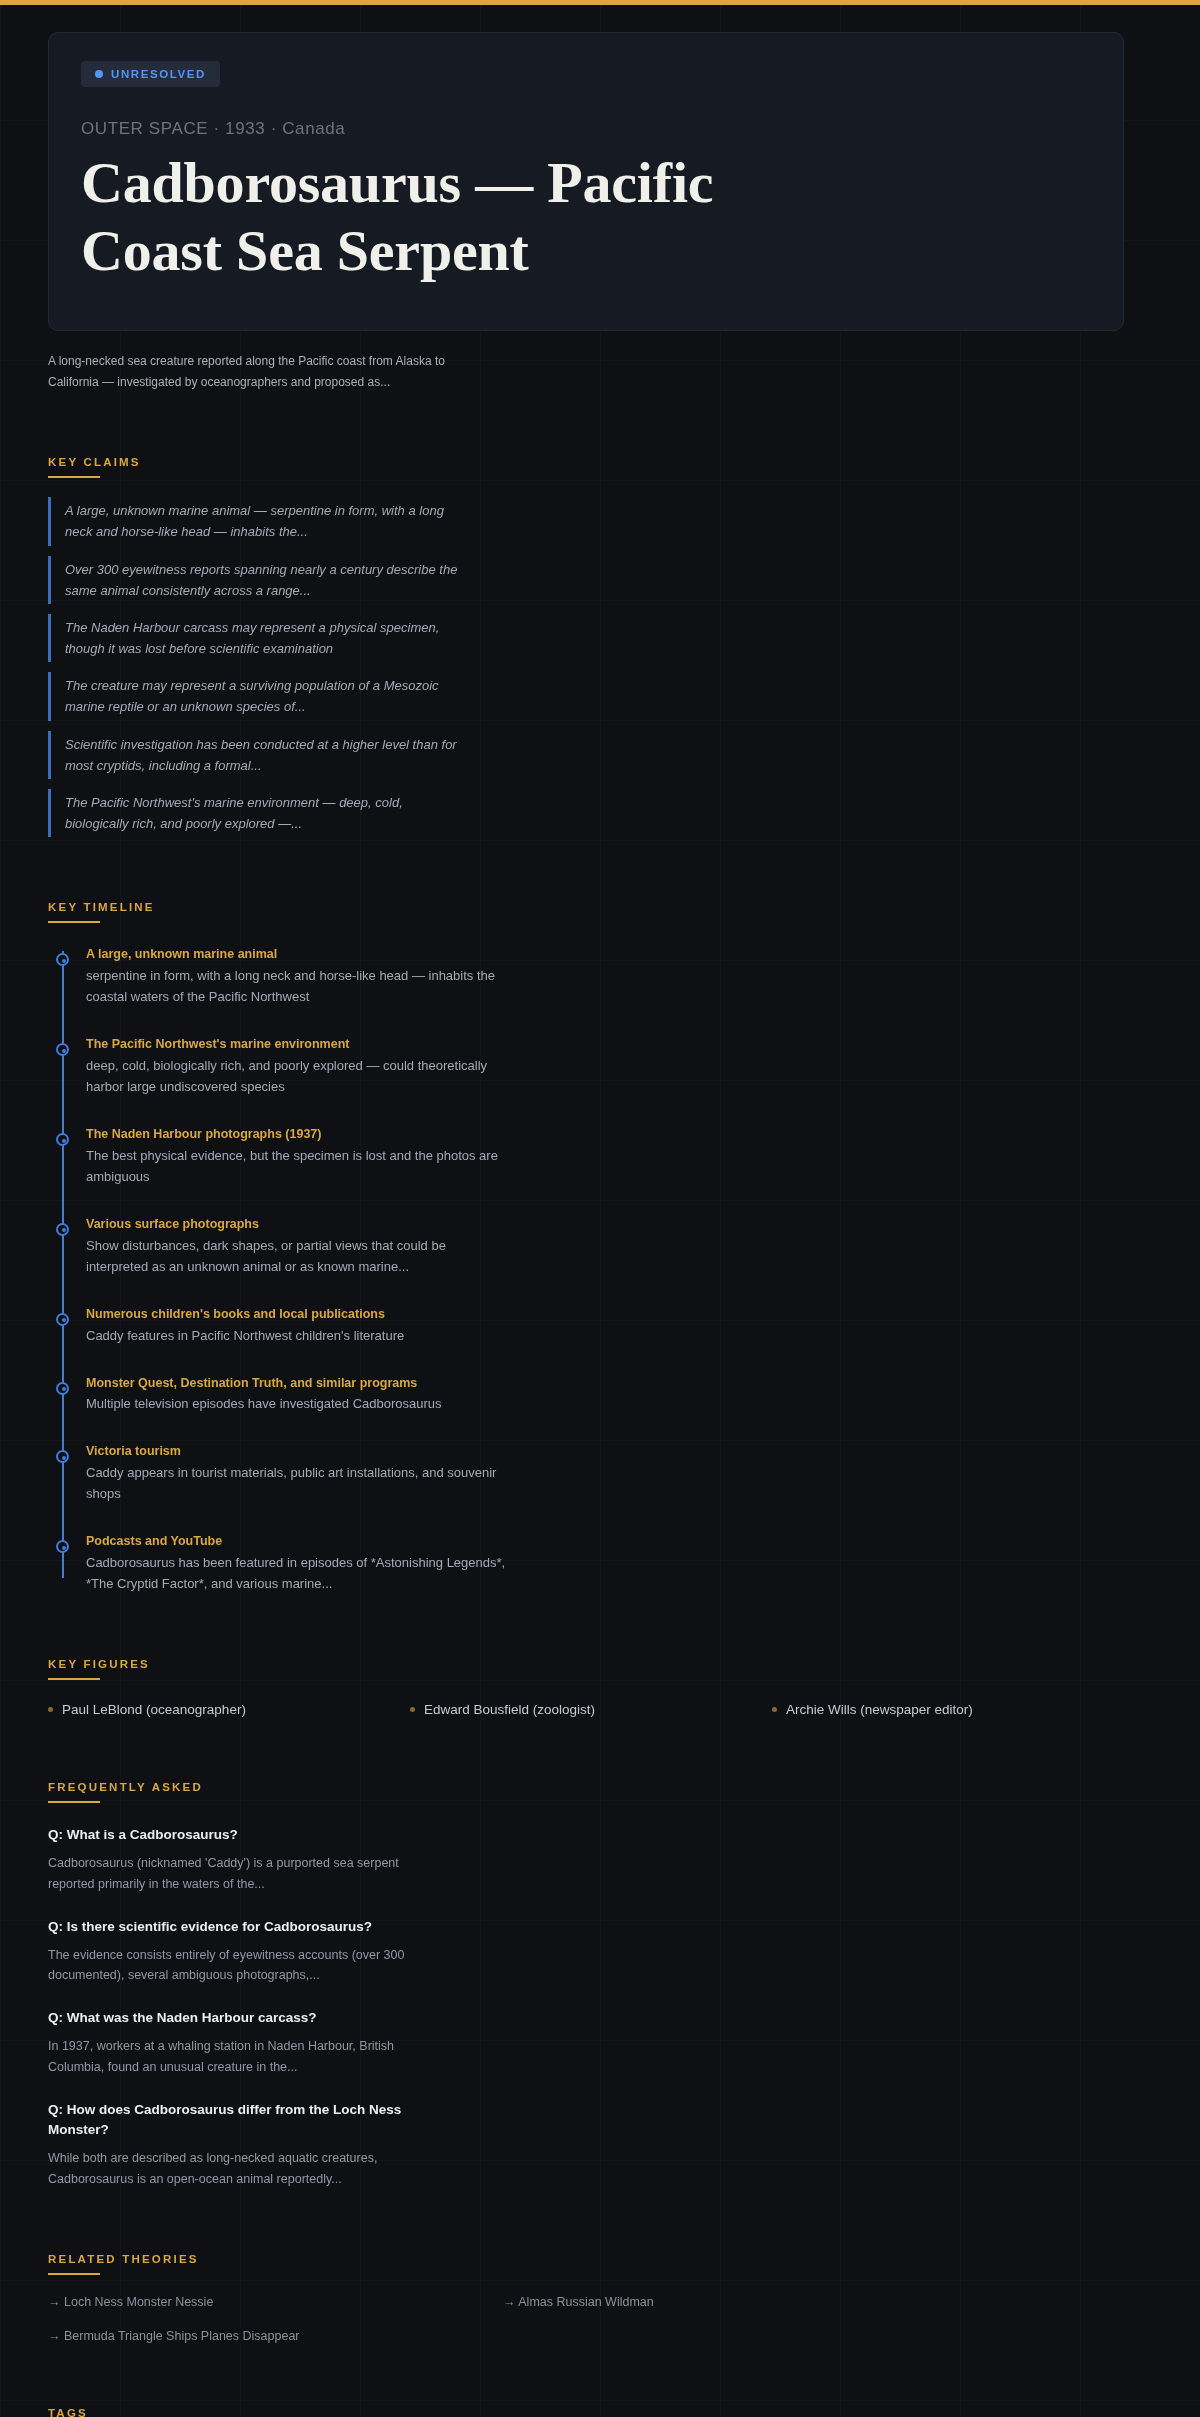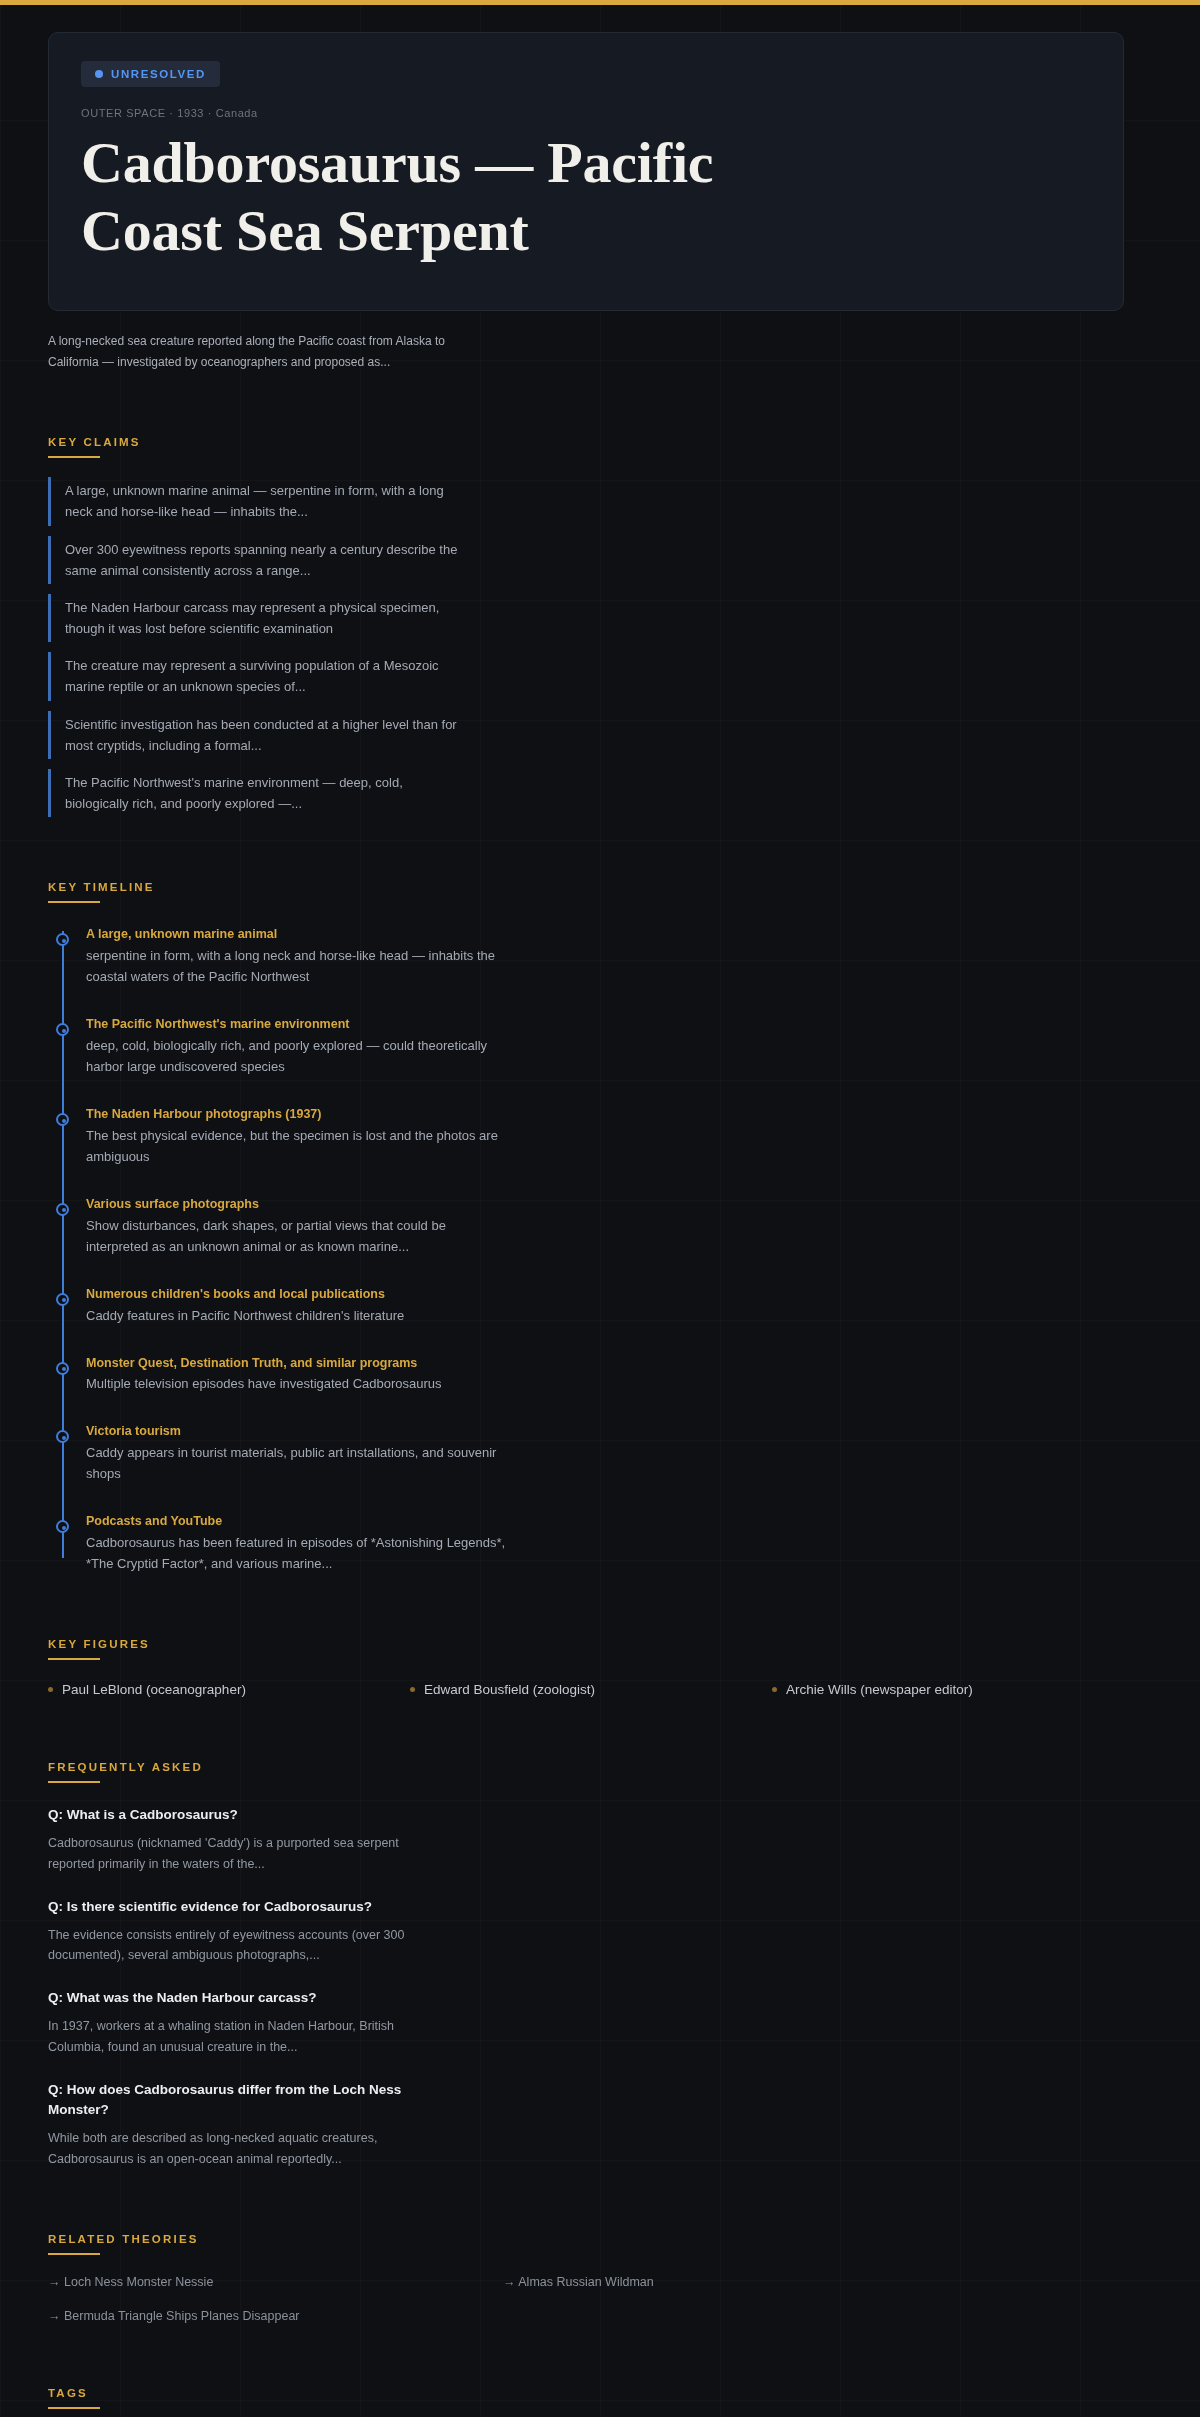--- a/index.html
+++ b/index.html
@@ -40,22 +40,22 @@
     padding:7px 14px;
     font-size:11.5px;
     font-weight:bold;
     letter-spacing:1.6px;
     color:#5596f5;
   }
   .badge .dot{
     width:8px;height:8px;border-radius:50%;background:#5596f5;display:inline-block;
   }
   .hero-meta{
-    margin-top:20px;
-    font-size:11px;
+    margin-top:32px;
+    font-size:17px;
     letter-spacing:0.6px;
     color:#6e737d;
   }
   .hero-title{
     margin-top:10px;
     font-family:"Liberation Serif", serif;
     font-weight:bold;
     font-size:58px;
     line-height:1.18;
     color:#f1efe9;
@@ -79,21 +79,21 @@
     font-weight:bold;
     letter-spacing:2.2px;
     color:#d9a83e;
     text-transform:uppercase;
   }
   .sec-rule{
     width:52px; height:2px; background:#d9a83e; margin-top:8px;
   }
 
   
-  .claims{ margin-top:19px; }
+  .claims{ margin-top:19px;font-style:italic; }
   .claim{
     border-left:3px solid #3d6db5;
     padding:3px 0 3px 14px;
     margin-bottom:10px;
     font-size:13px;
     line-height:1.63;
     color:#a4aab4;
     max-width:410px;
   }
 

